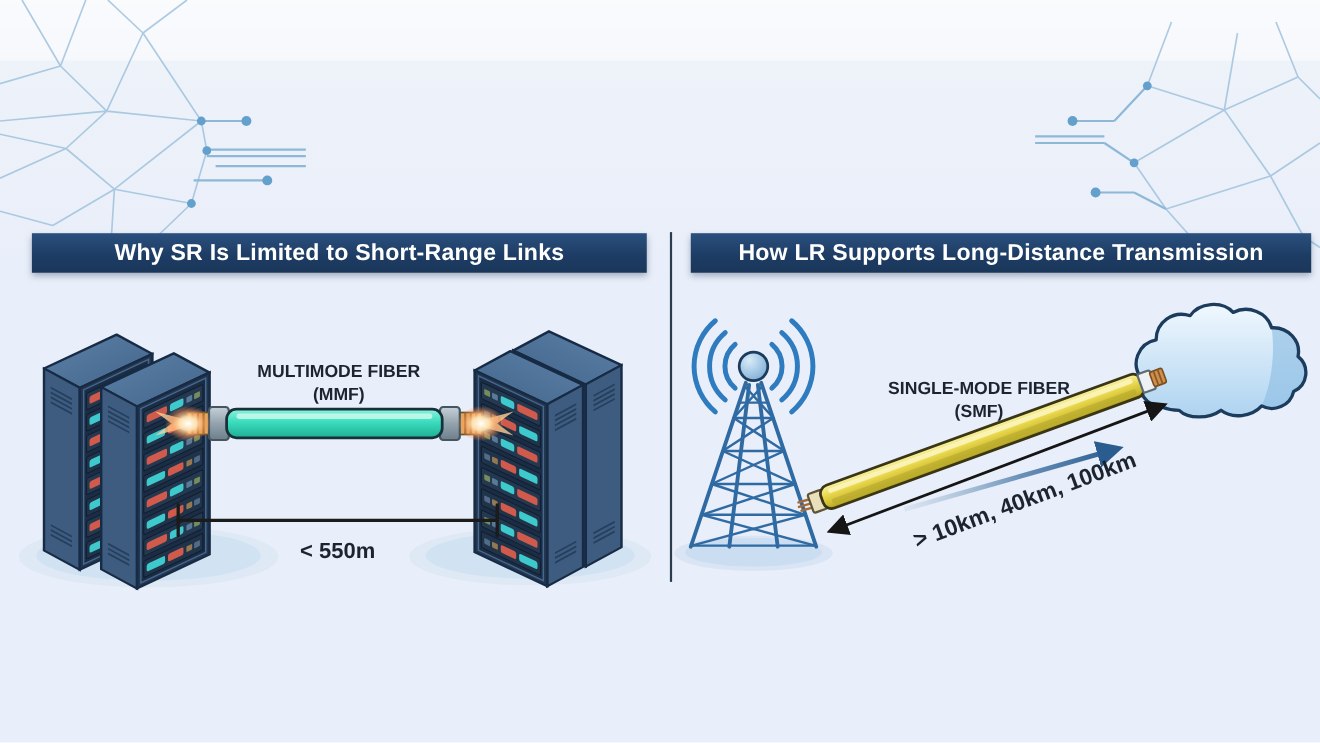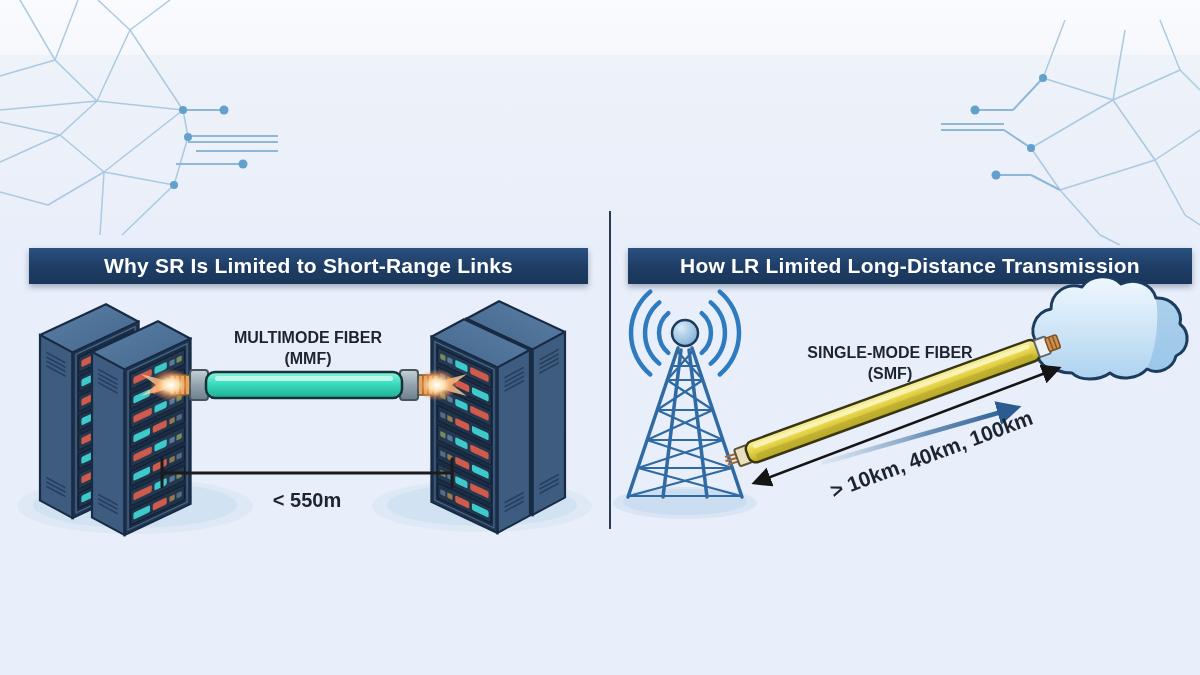--- a/index.html
+++ b/index.html
@@ -12,21 +12,20 @@
   svg{position:absolute;display:block}
   #decor-left{left:0;top:0}
   #decor-right{left:900px;top:0}
   #scene-left{left:0;top:250px}
   #scene-right{left:610px;top:250px}
   .banner{
     position:absolute;top:212px;height:36px;
     background:linear-gradient(180deg,#2a507e 0%,#1e3d65 55%,#1a3659 100%);
     display:flex;align-items:center;justify-content:center;
     box-shadow:0 3px 6px rgba(21,44,74,.35);
-    margin-top:36px;
   }
   .banner-left{left:29px;width:559px}
   .banner-right{left:628px;width:564px}
   .banner span{color:#ffffff;font-size:21px;font-weight:700;letter-spacing:.2px;white-space:nowrap}
   .divider{position:absolute;left:609px;top:211px;width:2px;height:318px;background:#2b3c4e}
   svg text{font-family:"Liberation Sans","DejaVu Sans",sans-serif;fill:#1c2430}
   .t{font-weight:bold}
 </style>
 </head>
 <body>
@@ -159,21 +158,21 @@
       <circle cx="143" cy="78" r="4"></circle>
       <circle cx="131" cy="148" r="4"></circle>
       <circle cx="96" cy="175" r="4.5"></circle>
   </g>
 </svg>
 
 <div class="banner banner-left">
   <span>Why SR Is Limited to Short-Range Links</span>
 </div>
 <div class="banner banner-right">
-  <span>How LR Limited Long-Distance Transmission</span>
+  <span>How LR Supports Long-Distance Transmission</span>
 </div>
 <div class="divider"></div>
 
 <svg id="scene-left" width="610" height="310" viewBox="0 250 610 310">
   <ellipse cx="135" cy="506" rx="118" ry="28" fill="#cfe0f1" opacity="0.4"></ellipse>
   <ellipse cx="135" cy="505" rx="102" ry="23" fill="#cfe0f1" opacity="0.85"></ellipse>
   <ellipse cx="482" cy="506" rx="110" ry="26" fill="#cfe0f1" opacity="0.4"></ellipse>
   <ellipse cx="482" cy="505" rx="95" ry="21" fill="#cfe0f1" opacity="0.85"></ellipse>
 
   <use href="#rack" transform="translate(40,335) scale(0.88)"></use>

